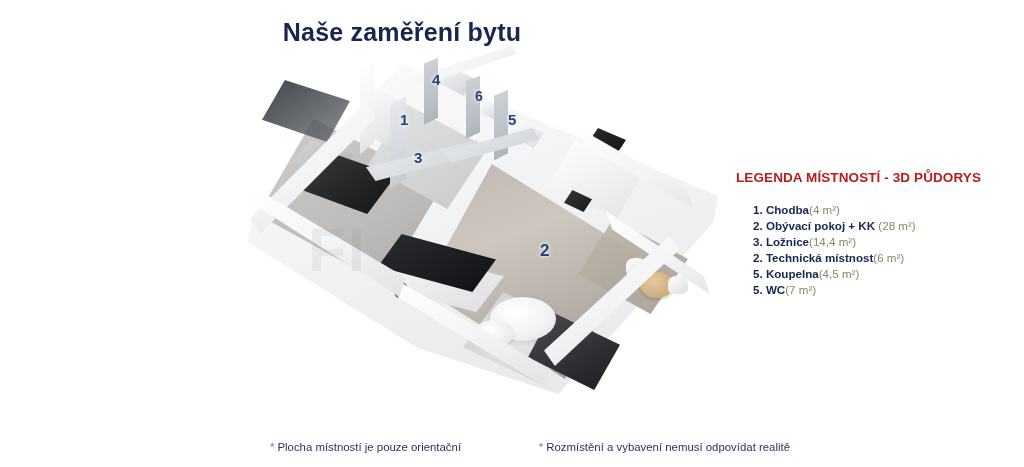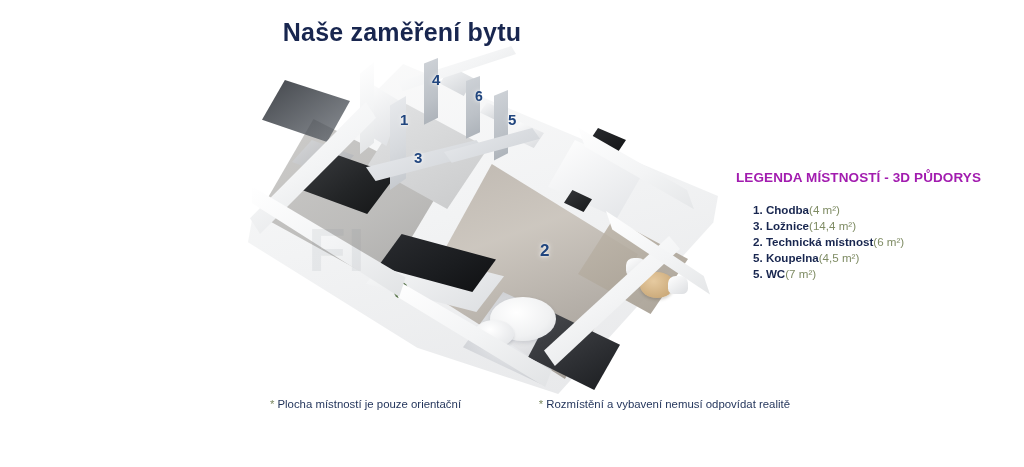--- a/index.html
+++ b/index.html
@@ -59,21 +59,21 @@
 
   
   .legend{
     position:absolute;
     left:736px;top:170px;
     width:270px;
   }
   .legend-title{
     font-size:13.5px;
     font-weight:bold;
-    color:#a21caf;
+    color:#b91c1c;
     letter-spacing:.1px;
     margin-bottom:9px;
     white-space:nowrap;
   }
   .legend-list{
     list-style:none;margin:17px;padding:0;
   }
   .legend-item{
     font-size:11.6px;
     line-height:15.4px;
@@ -87,21 +87,21 @@
   
   .footnotes{
     position:absolute;
     left:270px;top:398px;
     width:520px;
     display:flex;
     justify-content:space-between;
     font-size:11.4px;
     color:#1f3158;
   }
-  .footnote{white-space:nowrap;}
+  .footnote{white-space:nowrap;margin-top:43px;}
   .footnote .star{color:#7e8b63;margin-right:3px;}
 
   
   .iso{
     position:absolute;
     left:0;top:0;
     width:470px;height:360px;
   }
   .poly{position:absolute;}
 
@@ -324,20 +324,23 @@
   </div>
 </div>
 
 <div class="legend">
   <div class="legend-title">LEGENDA MÍSTNOSTÍ - 3D PŮDORYS</div>
   <ul class="legend-list">
     <li class="legend-item">
       <span class="lg-name">1. Chodba</span><span class="lg-area">(4 m²)</span>
     </li>
     <li class="legend-item">
+      <span class="lg-name">2. Obývací pokoj + KK</span><span class="lg-area"> (28 m²)</span>
+    </li>
+    <li class="legend-item">
       <span class="lg-name">3. Ložnice</span><span class="lg-area">(14,4 m²)</span>
     </li>
     <li class="legend-item">
       <span class="lg-name">2. Technická místnost</span><span class="lg-area">(6 m²)</span>
     </li>
     <li class="legend-item">
       <span class="lg-name">5. Koupelna</span><span class="lg-area">(4,5 m²)</span>
     </li>
     <li class="legend-item">
       <span class="lg-name">5. WC</span><span class="lg-area">(7 m²)</span>

